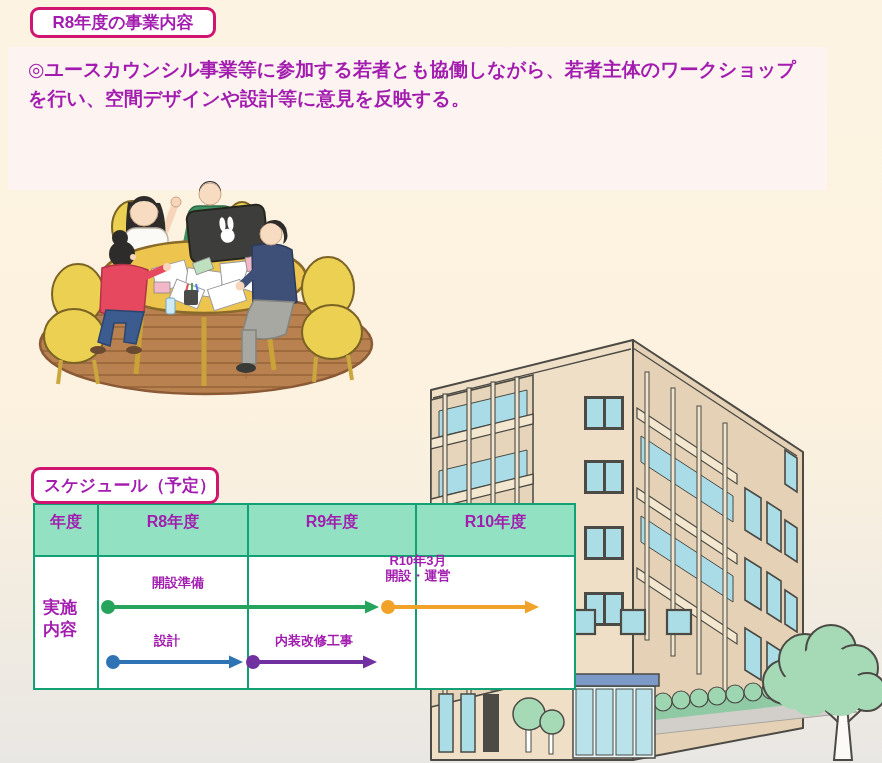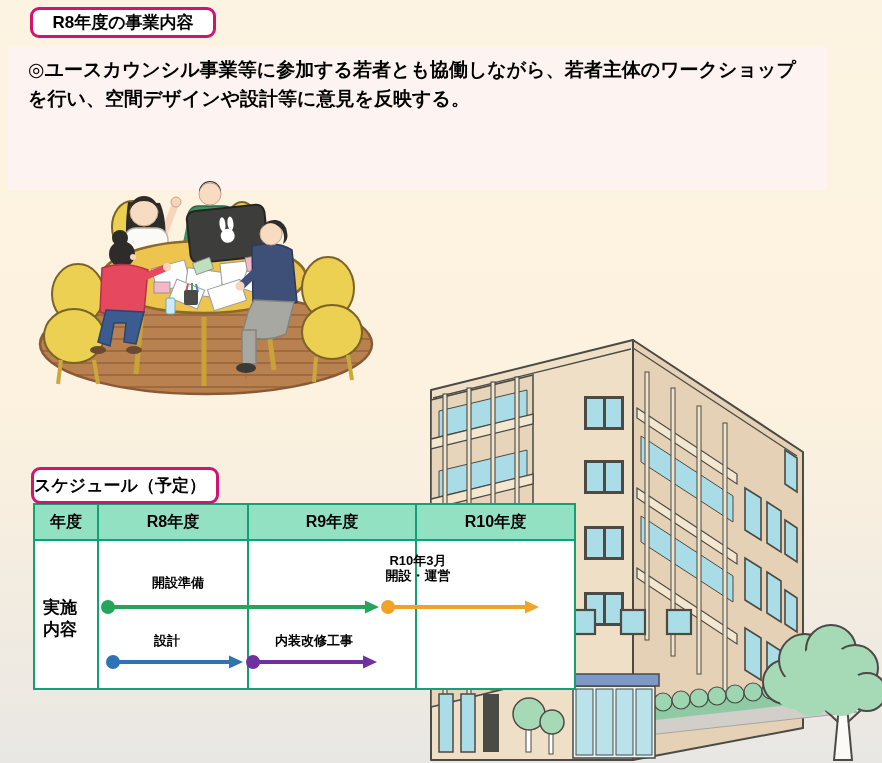--- a/index.html
+++ b/index.html
@@ -1,46 +1,46 @@
 <!DOCTYPE html>
 <html><head>
 <meta charset="utf-8">
 <style>
   html,body{margin:0;padding:0;}
   .page{
     position:relative;width:882px;height:763px;overflow:hidden;
     background:linear-gradient(180deg,#fdf3e2 0%,#fdf2df 52%,#f3ece0 76%,#e9e7e4 100%);
-    font-family:"Liberation Sans","DejaVu Sans",sans-serif;color:#000000;
+    font-family:"Liberation Sans","DejaVu Sans",sans-serif;color:#a21caf;
   }
   .title-box{
     position:absolute;left:30px;top:7px;width:186px;height:31px;
     background:#ffffff;border:3px solid #d01570;border-radius:9px;
     display:flex;align-items:center;justify-content:center;
     font-size:17px;font-weight:bold;box-sizing:border-box;z-index:6;
   }
   .desc-block{
     position:absolute;left:8px;top:47px;width:819px;height:143px;
     background:#fdf3f0;box-sizing:border-box;padding:9px 20px;
     font-size:19px;font-weight:bold;line-height:1.5;z-index:2;
   }
   .desc-block p{margin:0 0 12px 0;}
   .people-illo{position:absolute;left:36px;top:172px;z-index:2;}
   .building-illo{position:absolute;left:425px;top:330px;z-index:1;}
   .sched-label{
     position:absolute;left:31px;top:467px;width:188px;height:37px;
     background:#ffffff;border:3px solid #d01570;border-radius:9px;
-    display:flex;align-items:center;justify-content:flex-start;
+    display:flex;align-items:center;justify-content:flex-end;
     font-size:17px;font-weight:bold;box-sizing:border-box;z-index:6;
   }
   .sched-table{
     position:absolute;left:33px;top:503px;width:543px;height:187px;
     background:#ffffff;border:2px solid #14a075;box-sizing:border-box;z-index:4;
   }
   .sched-header{
-    position:absolute;left:0;top:0;width:539px;height:36px;
+    position:absolute;left:0;top:0;width:539px;height:52px;
     background:#93e1c3;border-bottom:2px solid #14a075;box-sizing:border-box;
   }
   .sched-header .hcell{
     position:absolute;top:0;height:34px;display:flex;align-items:center;justify-content:center;
     font-size:16px;font-weight:bold;
   }
   .vline{position:absolute;top:0;bottom:0;width:2px;background:#14a075;}
   .sched-body{position:absolute;left:0;top:36px;width:539px;height:147px;}
   .row-header{
     position:absolute;left:0;top:4px;width:50px;height:147px;

